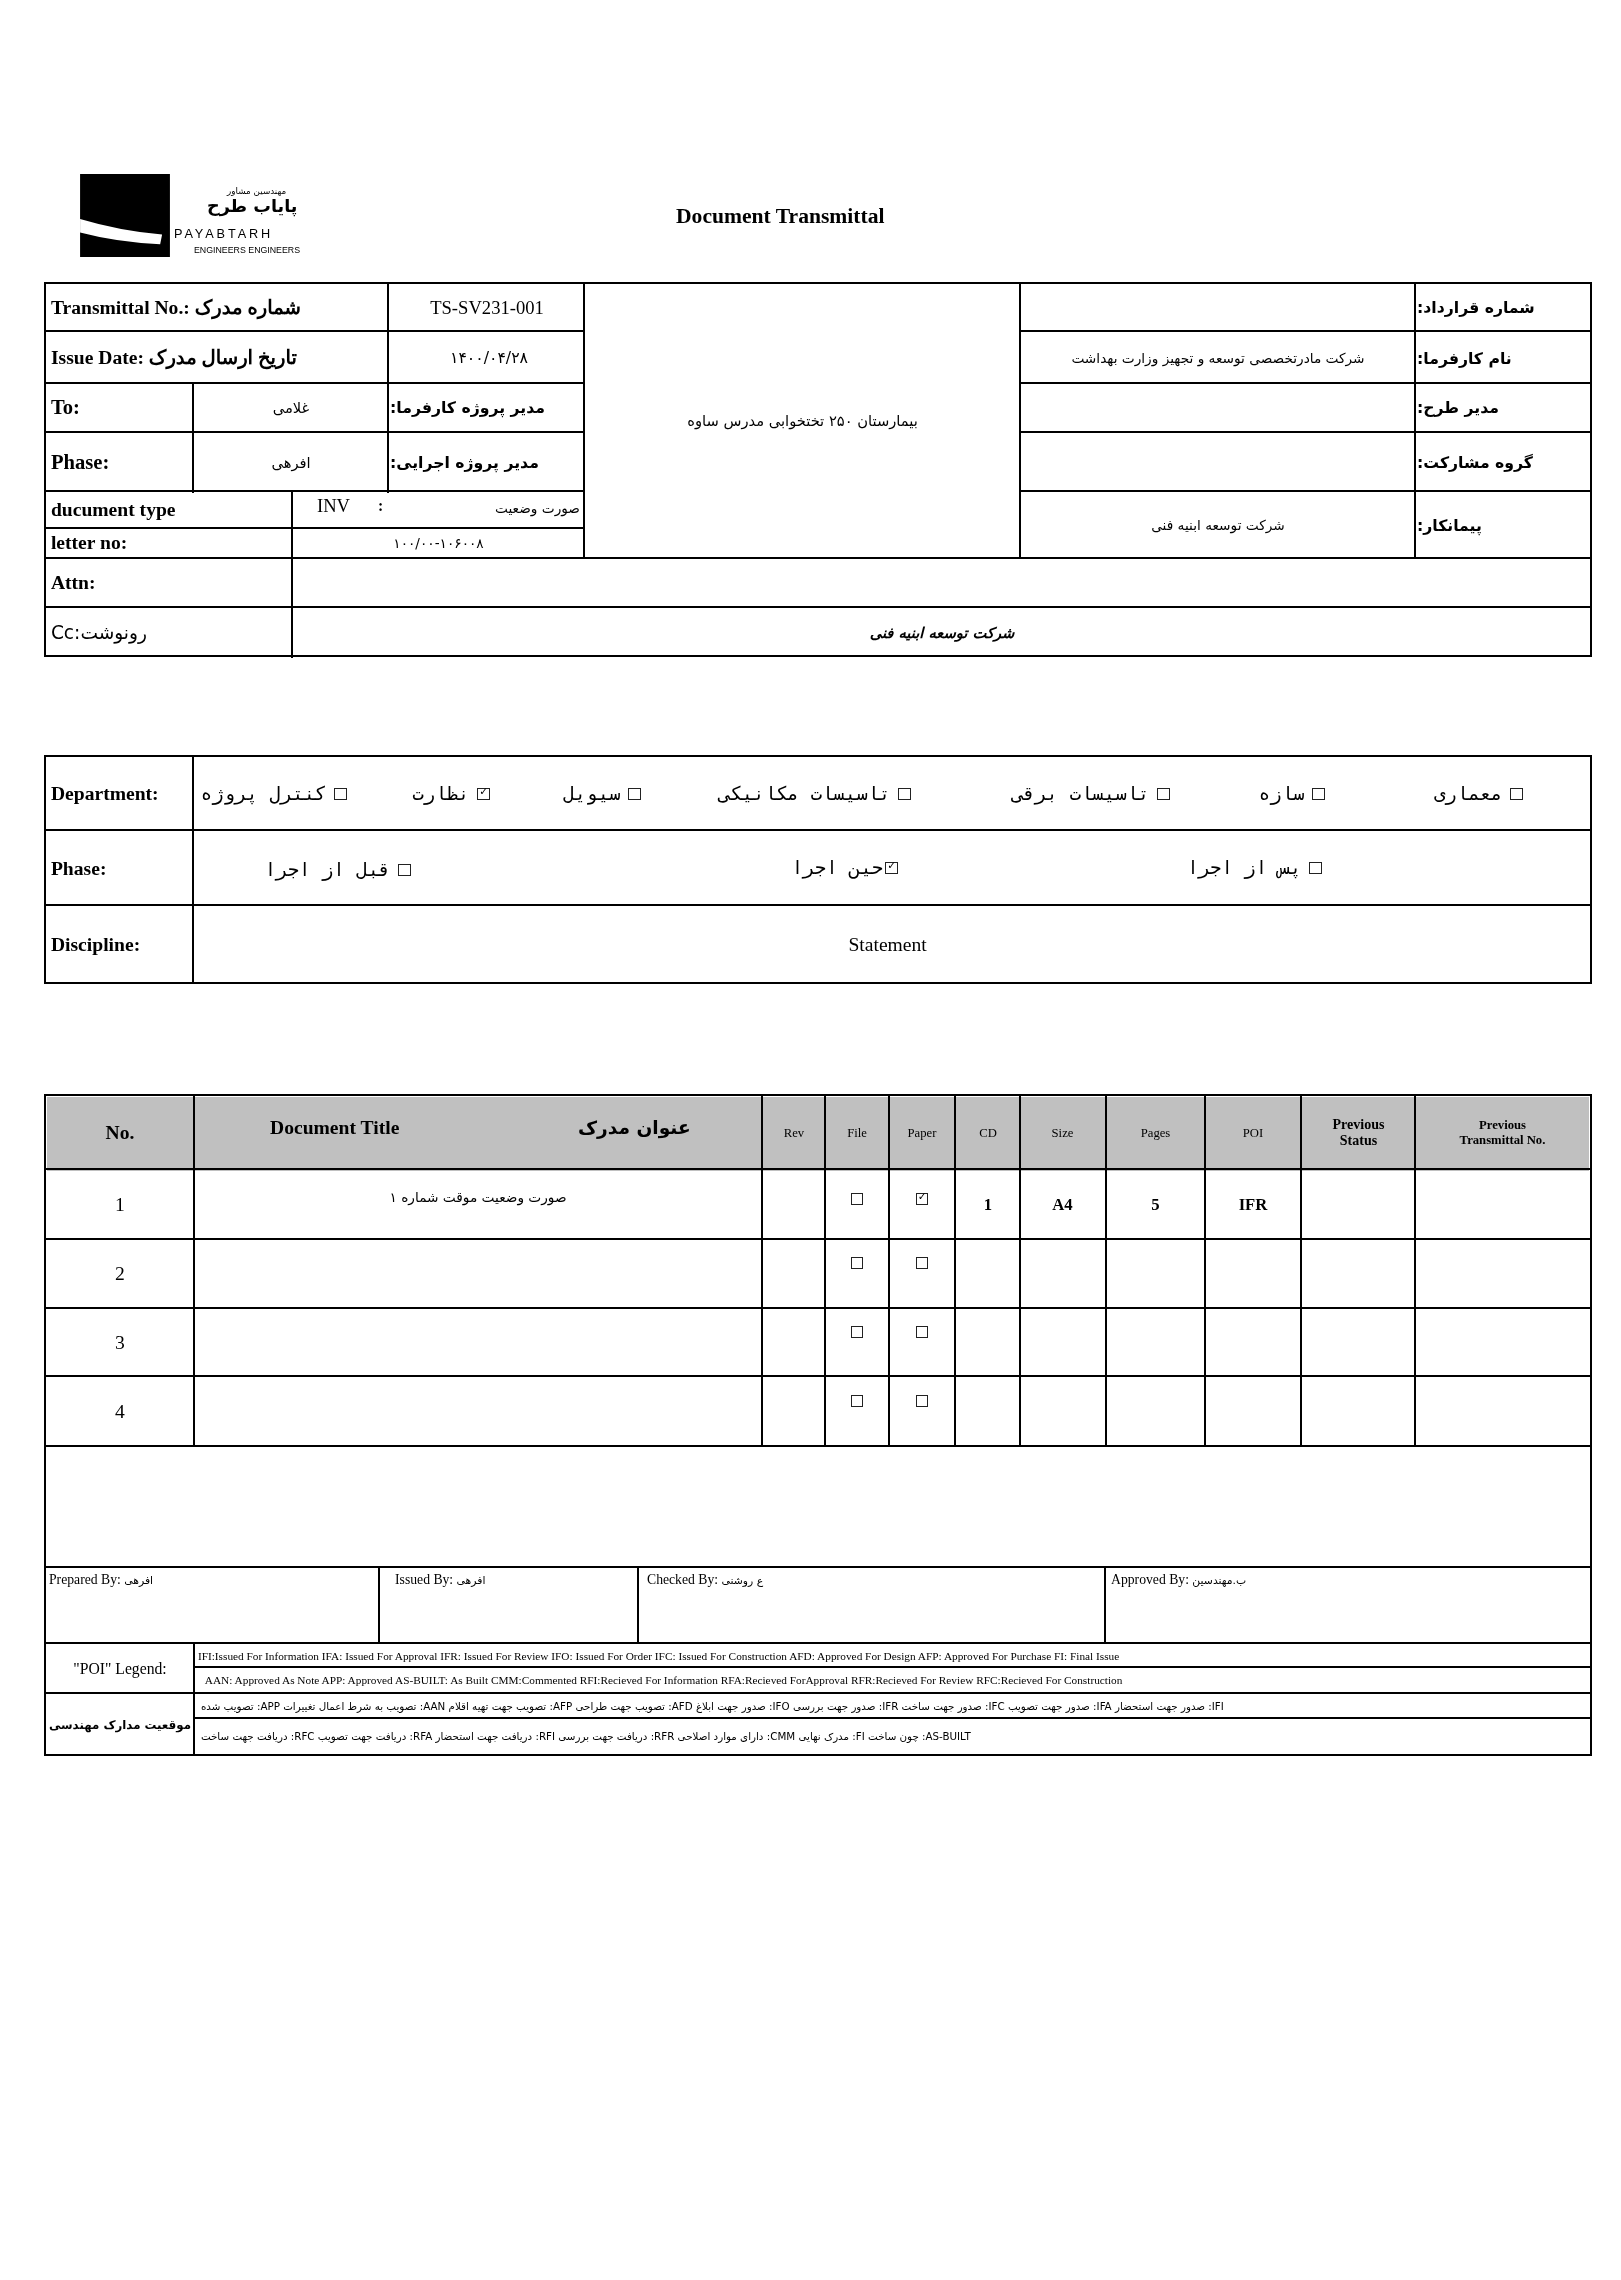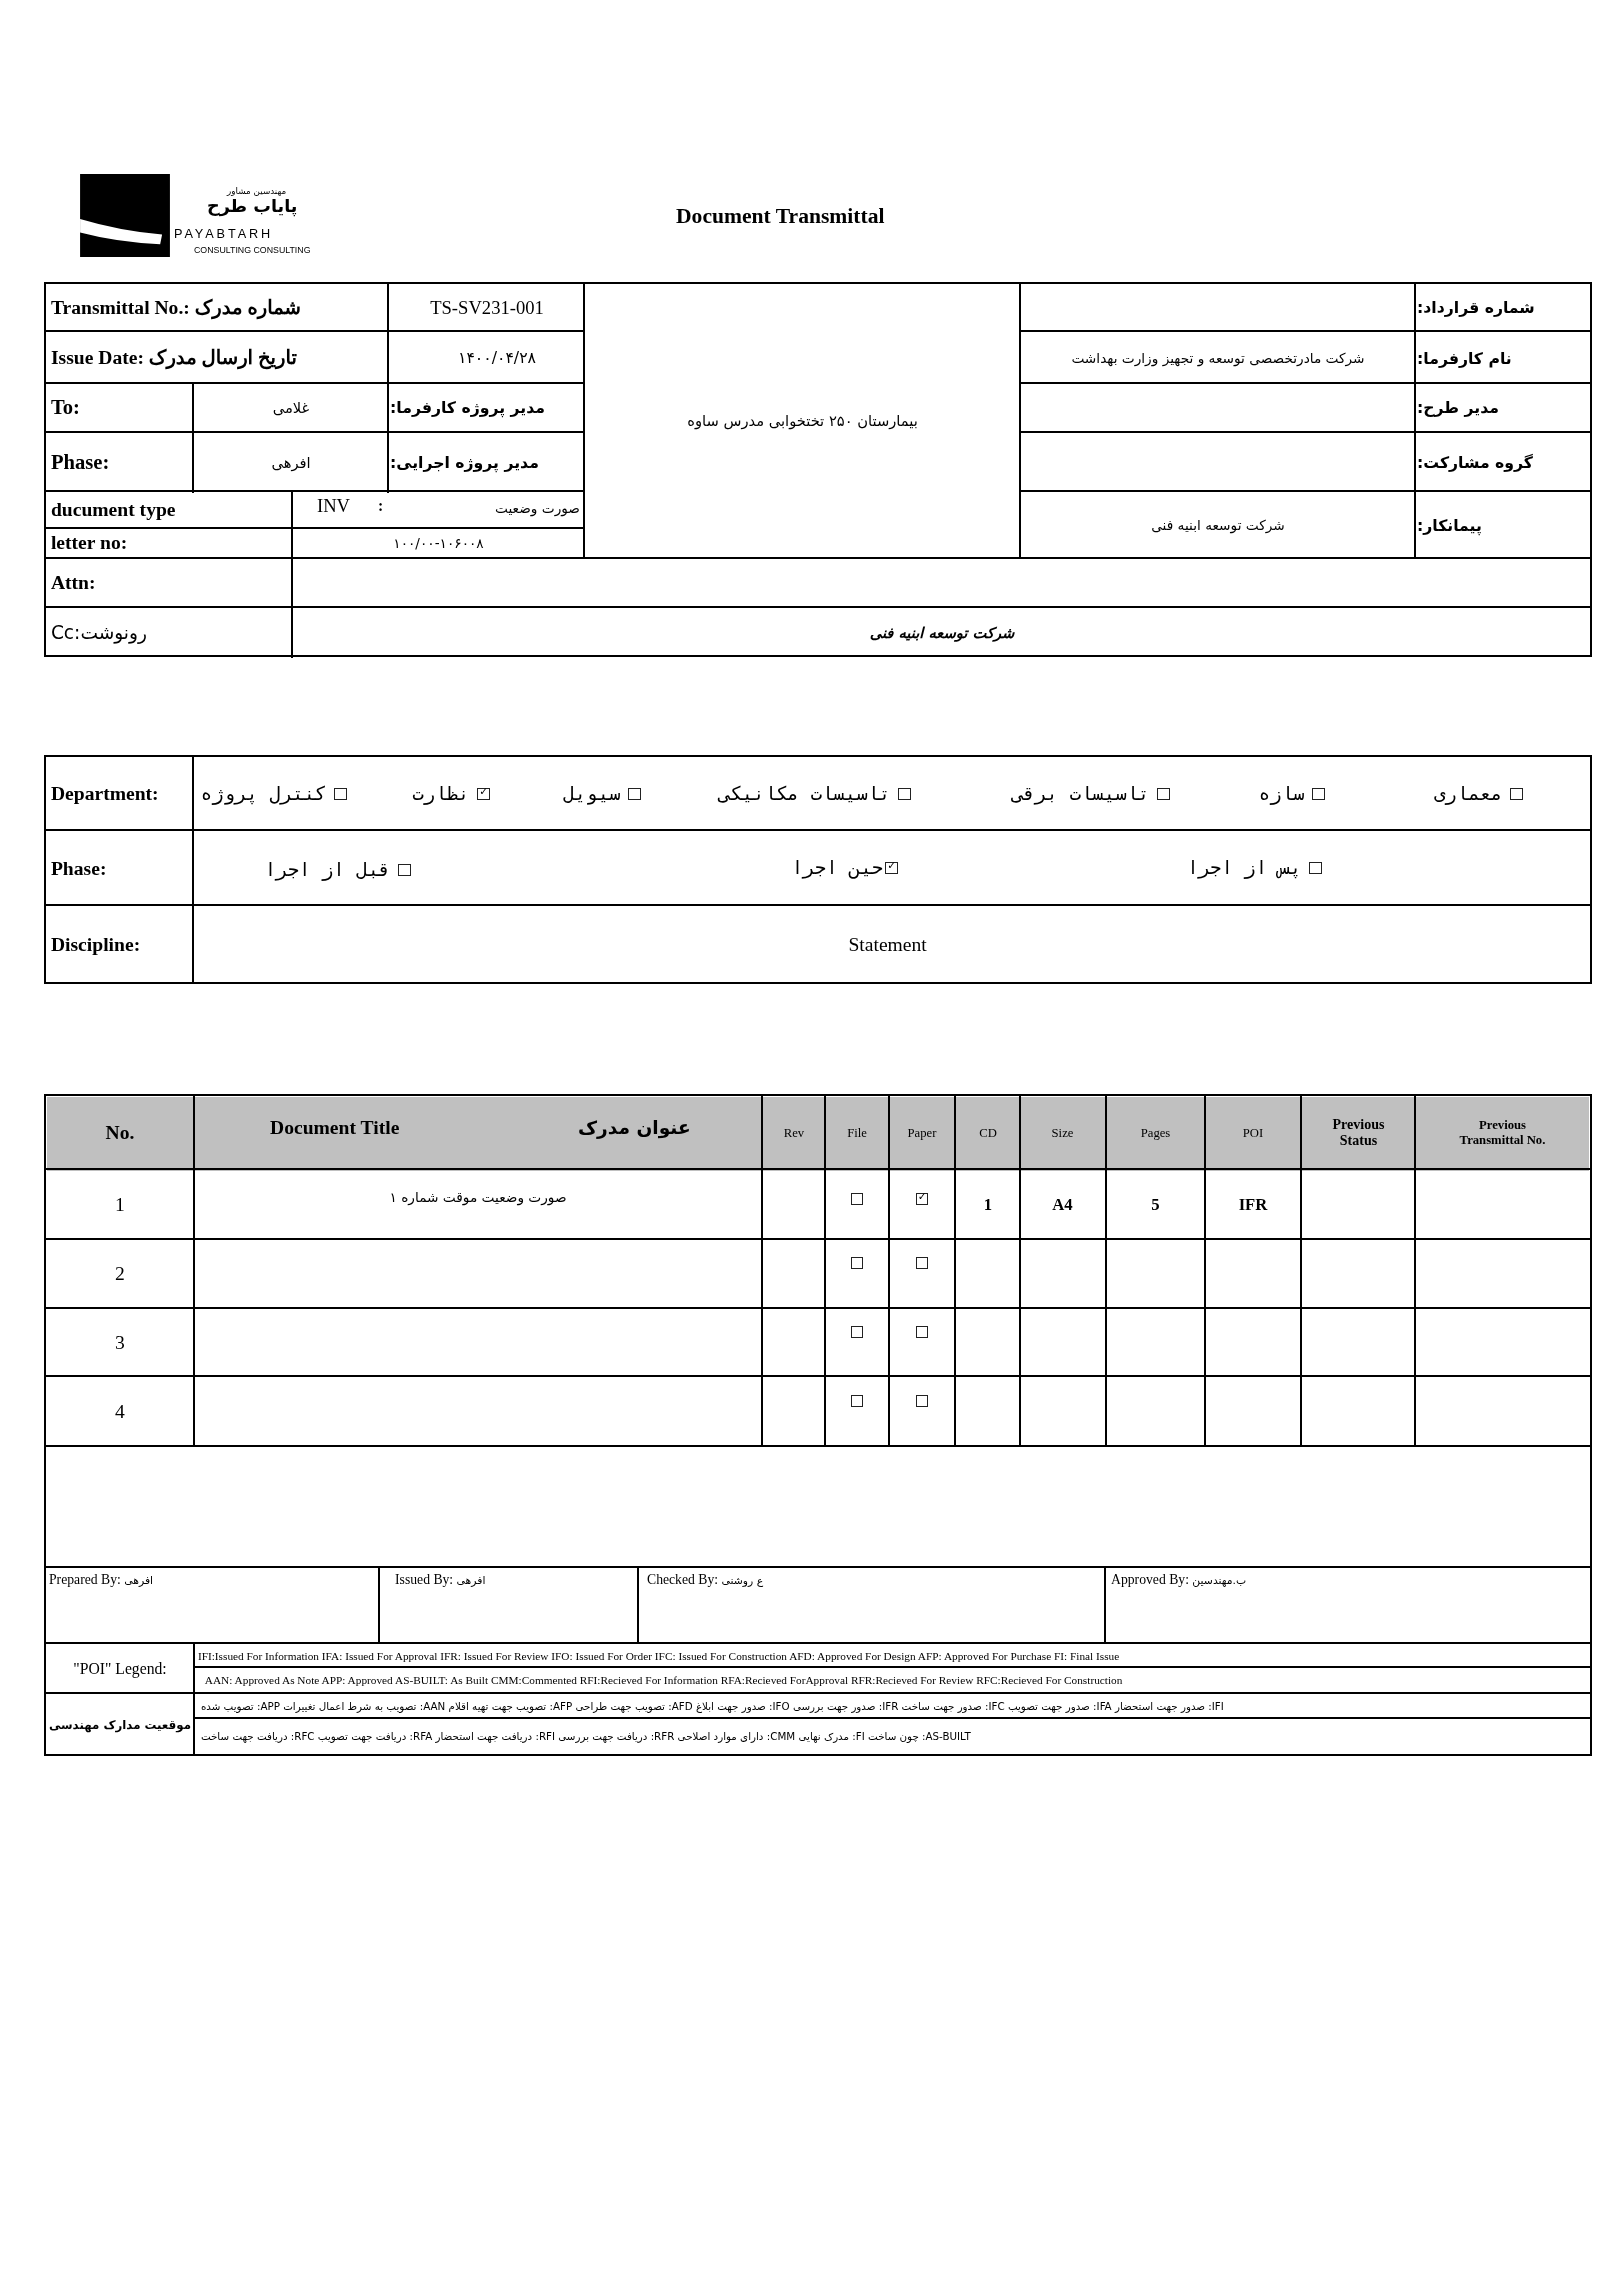--- a/index.html
+++ b/index.html
@@ -26,21 +26,21 @@
 <body>
 
 <div class="abs" style="left:80px; top:174px; width:235px; height:88px;">
   <svg class="abs" style="left:0; top:0;" width="90" height="83" viewBox="0 0 92 85">
     <rect x="0" y="0" width="92" height="85" fill="#000"></rect>
     <path d="M0 46 Q40 58 84 62 L82 72 Q38 70 0 60 Z" fill="#fff"></path>
   </svg>
   <div class="abs fa" style="left:147px; top:11.8px; font-size:8.8px;">مهندسین مشاور</div>
   <div class="abs fa b" style="left:127px; top:21.6px; font-size:17.6px;">پایاب طرح</div>
   <div class="abs" style="left:94px; top:53px; font-family:'Liberation Sans',sans-serif; font-size:12.7px; letter-spacing:2.9px;">PAYABTARH</div>
-  <div class="abs" style="left:114px; top:71px; font-family:'Liberation Sans',sans-serif; font-size:8.8px;">CONSULTING CONSULTING</div>
+  <div class="abs" style="left:114px; top:71px; font-family:'Liberation Sans',sans-serif; font-size:8.8px;">ENGINEERS ENGINEERS</div>
 </div>
 
 <div class="abs b" style="left:676px; top:204px; font-size:21.6px;">Document Transmittal</div>
 
 <div class="box" style="left:44px; top:282px; width:1548px; height:375px;"></div>
 
 <div class="hl" style="left:44px; width:541px; top:330px;"></div>
 <div class="hl" style="left:44px; width:541px; top:382px;"></div>
 <div class="hl" style="left:44px; width:541px; top:431px;"></div>
 <div class="hl" style="left:44px; width:541px; top:490px;"></div>
@@ -59,21 +59,21 @@
 <div class="vl thick" style="left:291px; top:490px; height:69px;"></div>
 <div class="vl thick" style="left:583px; top:282px; height:276px;"></div>
 <div class="vl thick" style="left:1019px; top:282px; height:276px;"></div>
 <div class="vl thick" style="left:1414px; top:282px; height:276px;"></div>
 <div class="vl thick" style="left:291px; top:557px; height:101px;"></div>
 
 <div class="cell l b" style="left:45px; top:284px; width:343px; height:47px; font-size:19.6px;">Transmittal No.: شماره مدرک</div>
 <div class="cell c" style="left:390px; top:284px; width:194px; height:47px; font-size:18.6px;">TS-SV231-001</div>
 
 <div class="cell l b" style="left:45px; top:333px; width:343px; height:49px; font-size:19.6px;">Issue Date: تاریخ ارسال مدرک</div>
-<div class="cell c fa" style="left:400px; top:333px; width:194px; height:49px; font-size:15.7px;">۱۴۰۰/۰۴/۲۸</div>
+<div class="cell c fa" style="left:392px; top:333px; width:194px; height:49px; font-size:15.7px;">۱۴۰۰/۰۴/۲۸</div>
 
 <div class="cell l b" style="left:45px; top:384px; width:147px; height:47px; font-size:20.6px;">To:</div>
 <div class="cell c fa" style="left:194px; top:384px; width:194px; height:47px; font-size:14.7px;">غلامی</div>
 <div class="cell r fa b" style="left:390px; top:384px; width:194px; height:47px; font-size:15.7px; padding-right:2px;">مدیر پروژه کارفرما:</div>
 
 <div class="cell l b" style="left:45px; top:434px; width:147px; height:57px; font-size:20.6px;">Phase:</div>
 <div class="cell c fa" style="left:194px; top:434px; width:194px; height:57px; font-size:14.7px;">افرهی</div>
 <div class="cell r fa b" style="left:390px; top:434px; width:194px; height:57px; font-size:15.7px; padding-right:2px;">مدیر پروژه اجرایی:</div>
 
 <div class="cell l b" style="left:45px; top:493px; width:245px; height:34px; font-size:19.6px;">ducument type</div>

